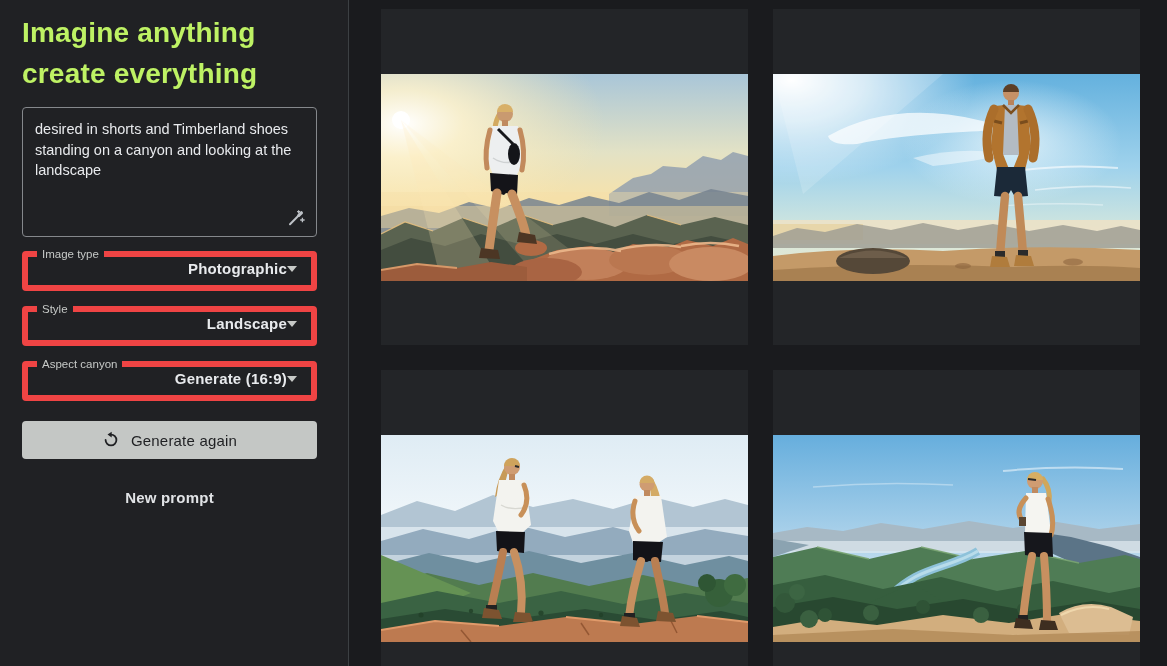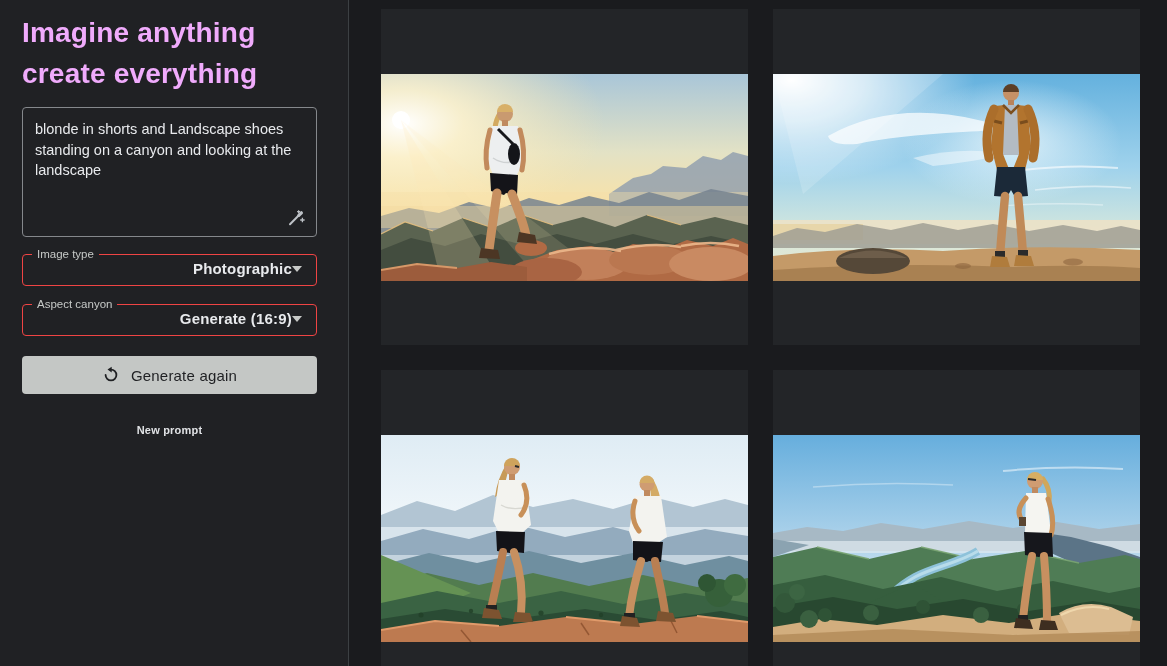--- a/index.html
+++ b/index.html
@@ -7,36 +7,36 @@
   body { font-family: "Liberation Sans", "DejaVu Sans", sans-serif; }
   .app { display: flex; width: 1167px; height: 666px; overflow: hidden; }
 
   
   .sidebar {
     width: 349px; flex-shrink: 0; height: 666px;
     background: #202124; border-right: 1px solid #3c4043;
     padding: 12px 31px 0 22px;
   }
   .title {
-    color: #f0abfc; font-size: 28px; font-weight: 700;
+    color: #bef264; font-size: 28px; font-weight: 700;
     line-height: 41px; letter-spacing: 0.2px; max-width: 285px;
     margin-bottom: 13px;
   }
   .subtitle {
     color: #9aa0a6; font-size: 14.5px; line-height: 22px; margin-bottom: 30px;
   }
   .prompt-box {
     position: relative; height: 130px; border: 1px solid #85888c;
     border-radius: 4px; padding: 11px 12px; margin-bottom: 11px;
     color: #e8eaed; font-size: 14.5px; line-height: 20.5px; cursor: text;
   }
   .wand { position: absolute; right: 10px; bottom: 8px; width: 20px; height: 20px; cursor: pointer; }
 
   fieldset.mat-field {
-    border: 1px solid #ef4444; border-radius: 4px;
+    border: 6px solid #ef4444; border-radius: 4px;
     margin-bottom: 12px; min-inline-size: 0; padding: 0 0 2px 0;
   }
   fieldset.mat-field legend {
     margin-left: 9px; padding: 0 5px; font-size: 11.5px; color: #c6c9c7; line-height: 12px;
   }
   .mat-value {
     display: flex; align-items: center; justify-content: flex-end;
     padding: 0 12px 6px 13px;
   }
   .mat-value span.val { color: #e8eaed; font-size: 15px; font-weight: 700; letter-spacing: 0.2px; }
@@ -48,21 +48,21 @@
 
   .generate {
     width: 100%; height: 38px; margin-top: 20px; border: none; border-radius: 4px;
     background: #c4c7c5; color: #1f2023; font-family: inherit;
     font-size: 15px; font-weight: 500; letter-spacing: 0.2px;
     display: flex; align-items: center; justify-content: center; gap: 11px; cursor: pointer; text-align: right;
   }
   .generate svg { display: block; }
   .new-prompt {
     margin-top: 30px; text-align: center; color: #e1e3e6;
-    font-size: 11px; font-weight: 700; letter-spacing: 0.2px; cursor: pointer;
+    font-size: 15px; font-weight: 700; letter-spacing: 0.2px; cursor: pointer;
   }
 
   
   .gallery {
     flex: 1; height: 666px; overflow: hidden;
     padding: 9px 27px 0 32px;
     display: grid; grid-template-columns: 367px 367px; grid-auto-rows: 336px; gap: 25px;
   }
   .panel { background: #232528; display: flex; align-items: center; overflow: hidden; }
   .photo { width: 367px; height: 207px; cursor: pointer; }
@@ -70,39 +70,46 @@
 </style>
 </head>
 <body>
 
 <div class="app">
 
   <aside class="sidebar">
     <h1 class="title">Imagine anything create everything</h1>
 
     <div class="prompt-box">
-      <div>blonde in shorts and Landscape shoes standing on a canyon and looking at the landscape</div>
+      <div>desired in shorts and Timberland shoes standing on a canyon and looking at the landscape</div>
       <span class="wand">
         <svg viewBox="0 0 20 20">
           <path d="M4 16.2 L12.4 7.8" stroke="#bdc1c6" stroke-width="2" stroke-linecap="round" fill="none"></path>
           <path d="M12.8 7.4 l2.6-2.6" stroke="#bdc1c6" stroke-width="3.2" stroke-linecap="round" fill="none"></path>
           <path d="M16.4 9.8 v4.4 M14.2 12 h4.4" stroke="#bdc1c6" stroke-width="1.3"></path>
           <path d="M12.6 2.2 v3 M11.1 3.7 h3" stroke="#bdc1c6" stroke-width="1.2"></path>
         </svg>
       </span>
     </div>
 
     <fieldset class="mat-field">
       <legend>Image type</legend>
       <div class="mat-value">
         <span class="val">Photographic</span>
         <span class="caret"></span>
       </div>
     </fieldset>
 
+    <fieldset class="mat-field">
+      <legend>Style</legend>
+      <div class="mat-value">
+        <span class="val">Landscape</span>
+        <span class="caret"></span>
+      </div>
+    </fieldset>
 
     <fieldset class="mat-field">
       <legend>Aspect canyon</legend>
       <div class="mat-value">
         <span class="val">Generate (16:9)</span>
         <span class="caret"></span>
       </div>
     </fieldset>
 
     <button class="generate">

